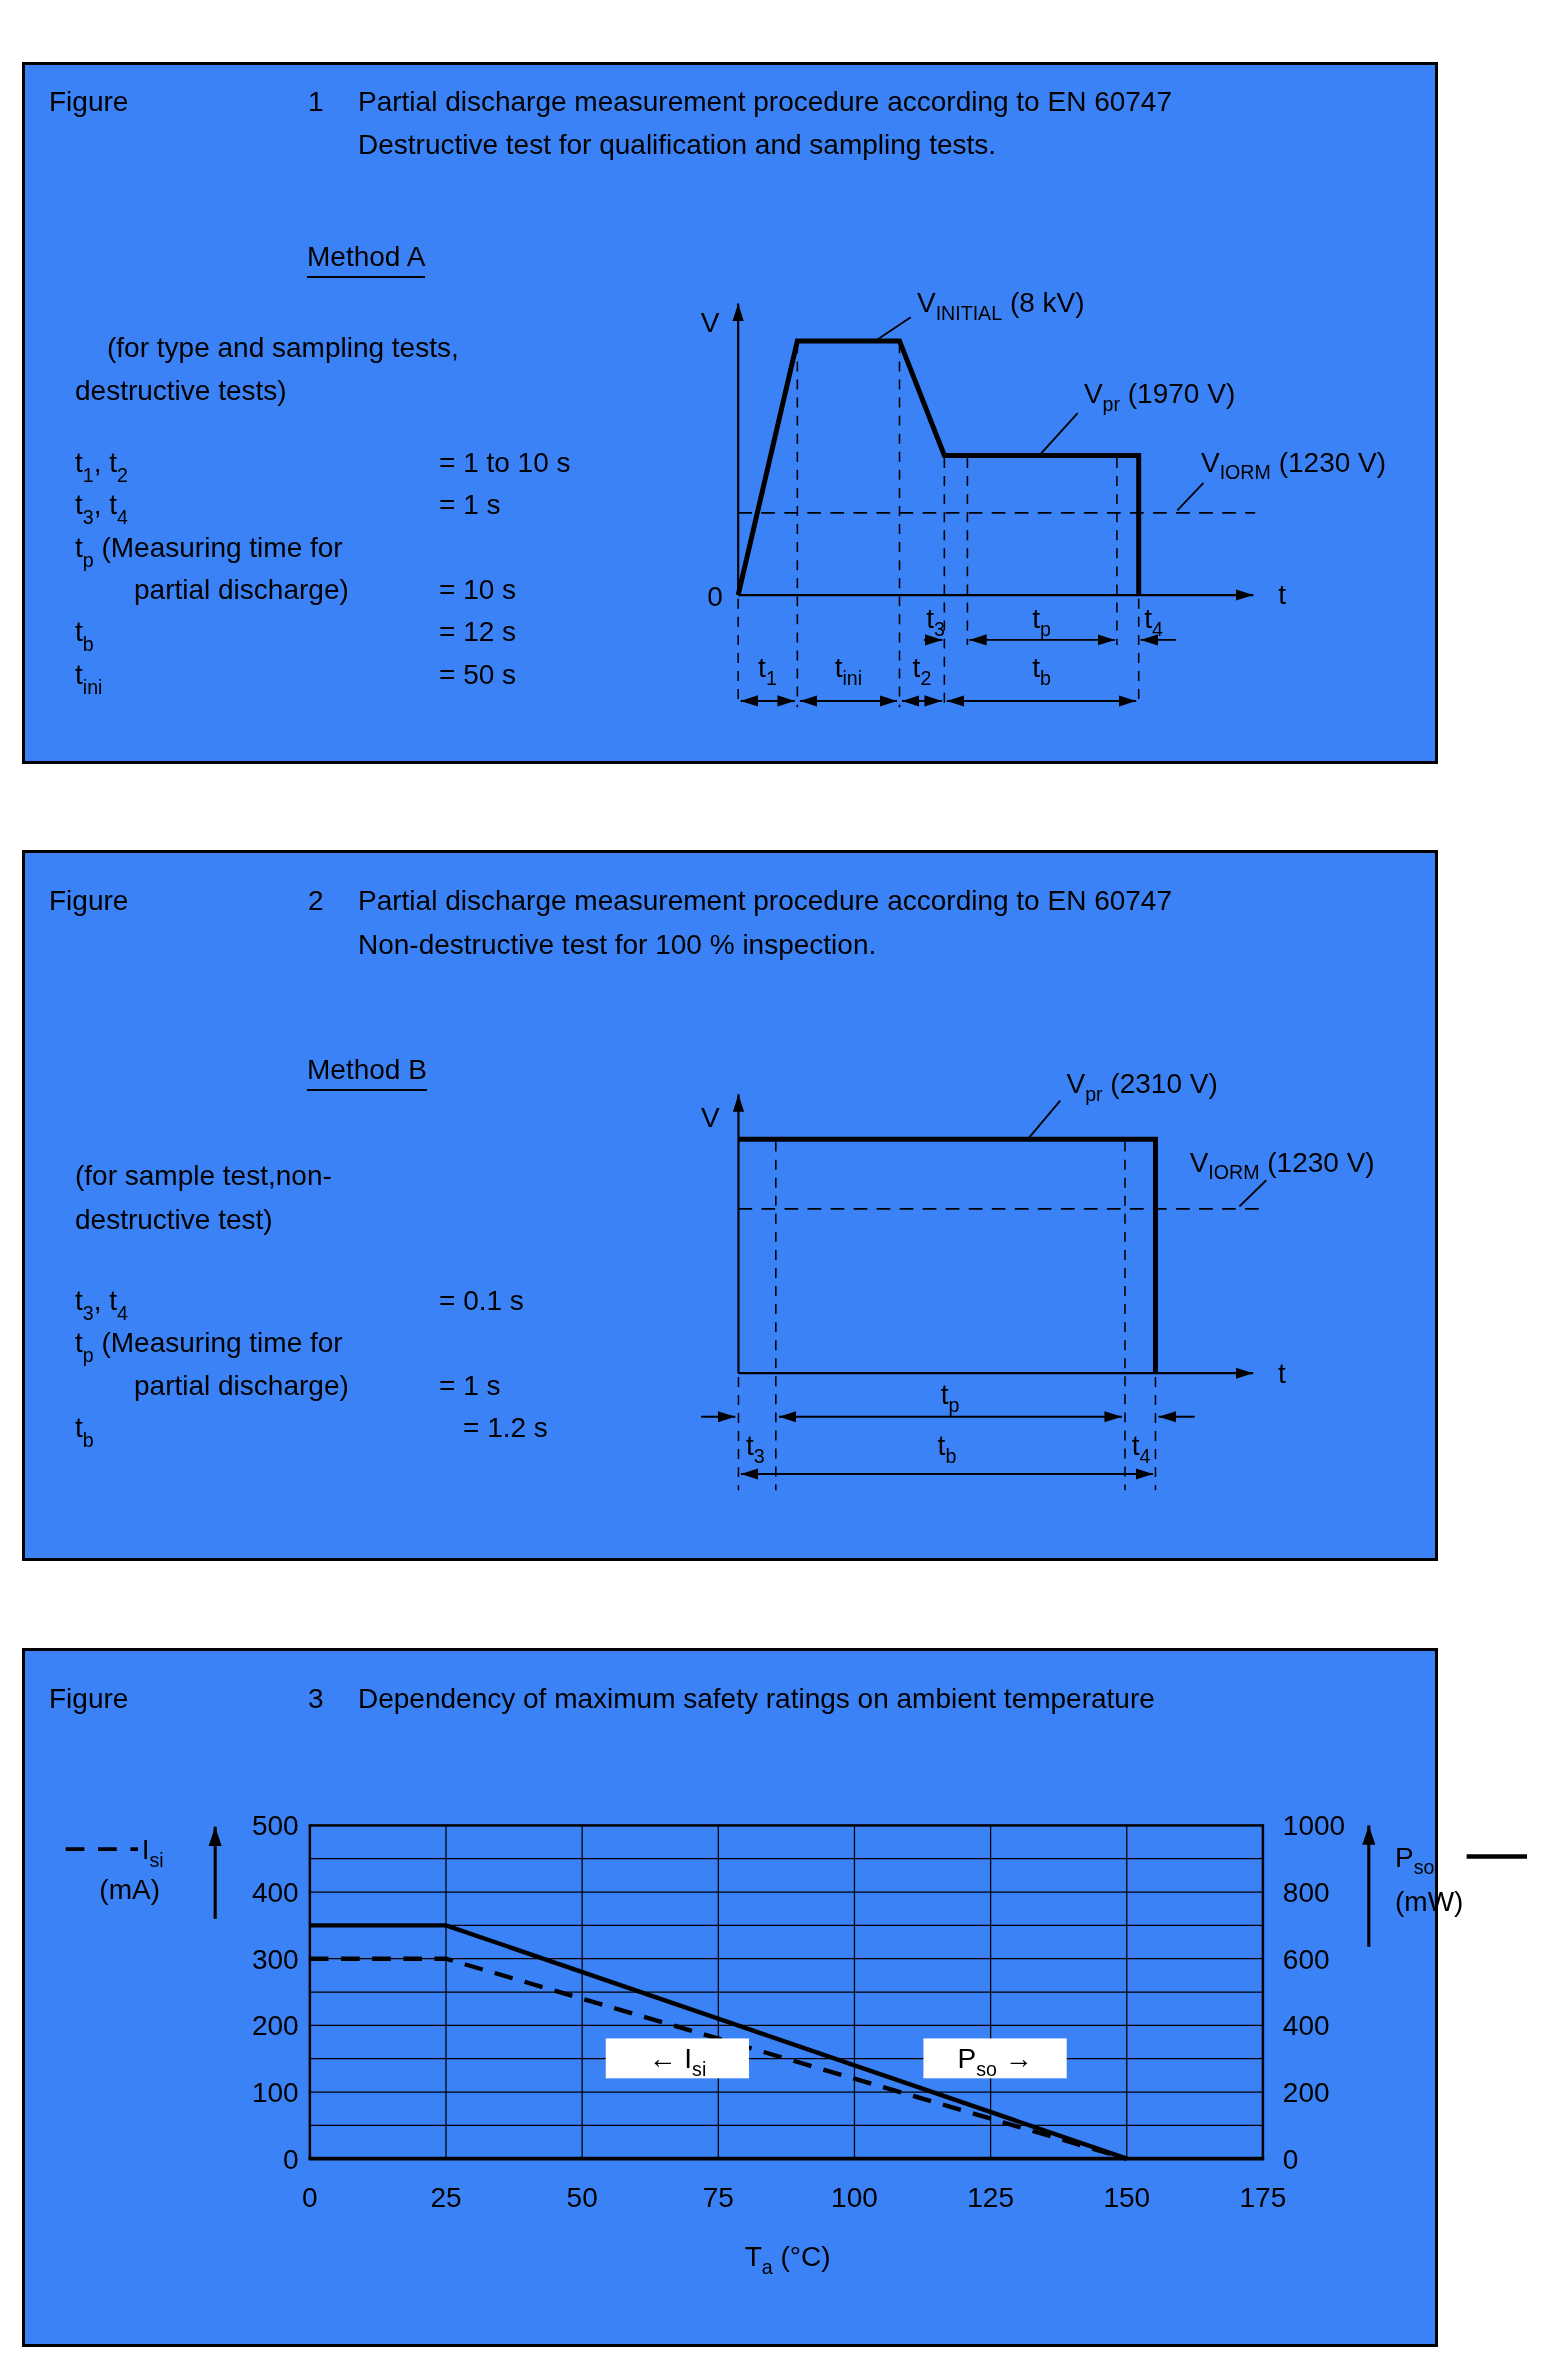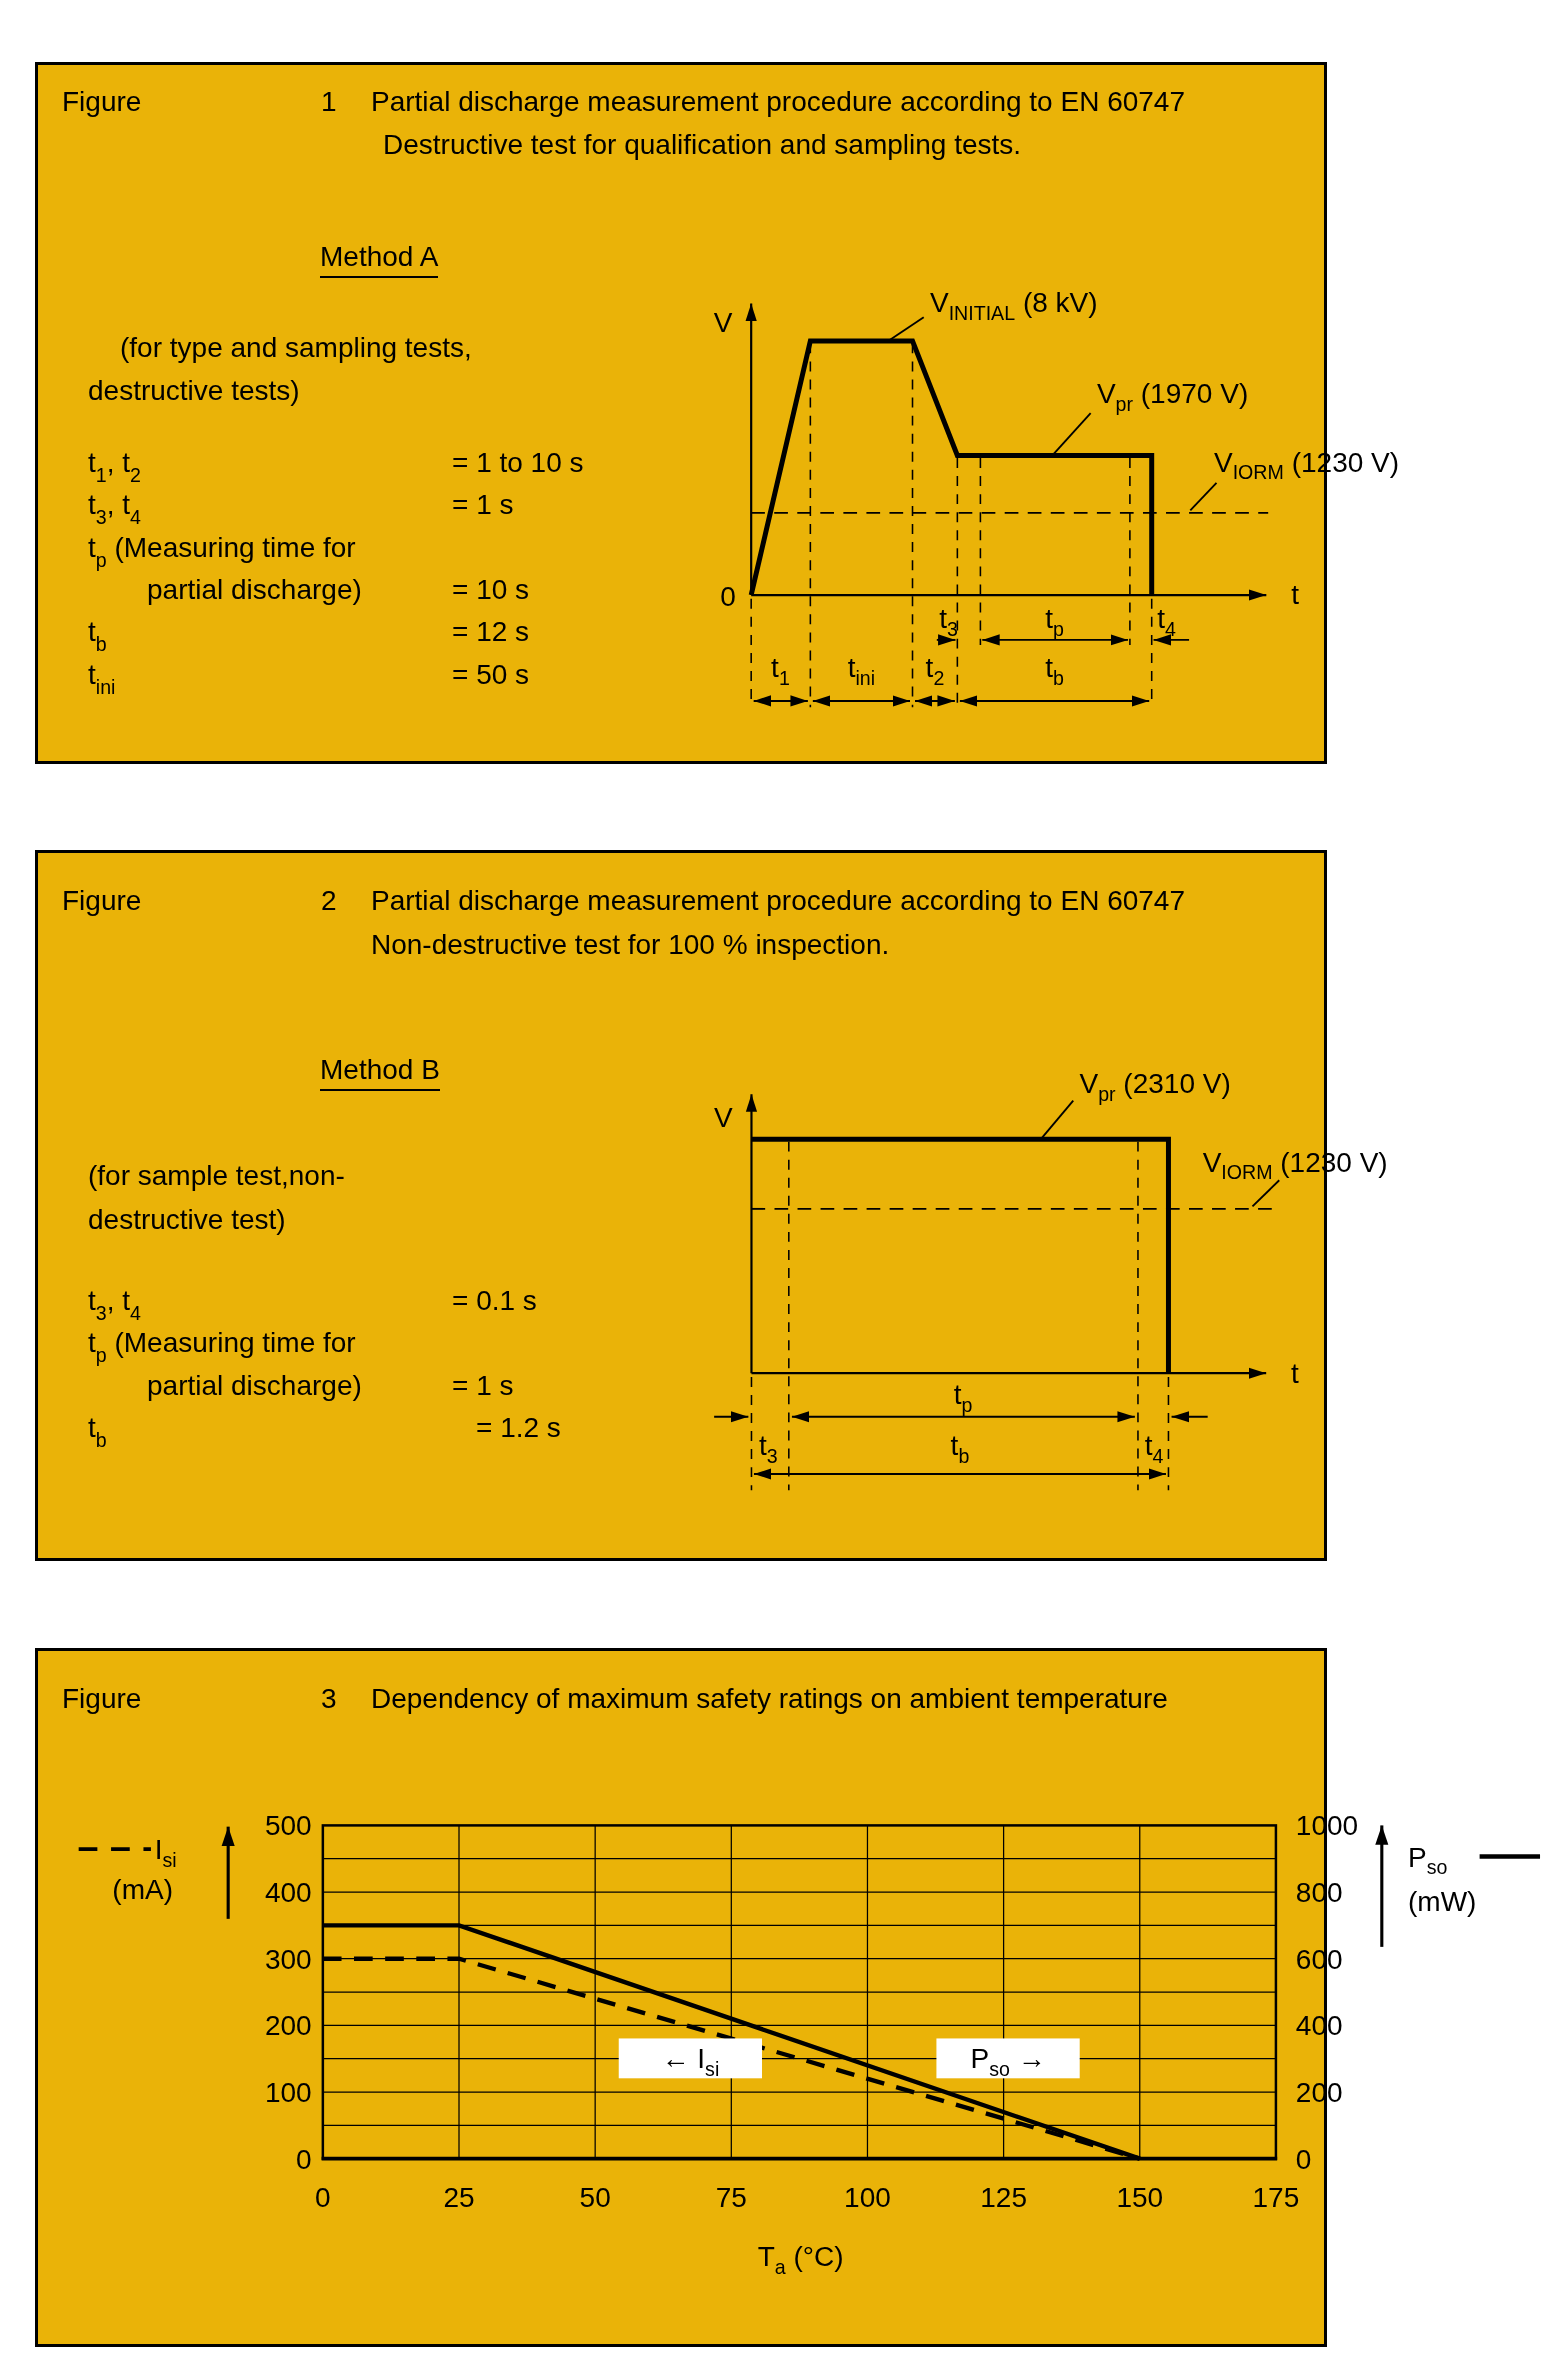--- a/index.html
+++ b/index.html
@@ -1,38 +1,38 @@
 <!DOCTYPE html>
 <html style="font-size:10px"><head>
 <meta charset="utf-8">
 <style>
   html,body{margin:0;padding:0;background:#fff;}
   #page{position:relative;width:1564px;height:2366px;background:#ffffff;
         font-family:"Liberation Sans",sans-serif;color:#000;}
-  .fig-box{position:absolute;left:35px;width:1292px;border:3.1px solid #000;background:#eab308;box-sizing:border-box;}
+  .fig-box{position:absolute;left:22px;width:1416px;border:3.1px solid #000;background:#3b82f6;box-sizing:border-box;}
   #box1{top:62px;height:702px;}
   #box2{top:850px;height:711px;}
   #box3{top:1648px;height:699px;}
   .t{position:absolute;font-size:28px;line-height:1.25;white-space:nowrap;}
   sub{font-size:70%;line-height:0;position:relative;top:0.18em;}
   .method{border-bottom:2.5px solid #000;padding-bottom:3.7px;}
   .chart{position:absolute;}
   svg{display:block;overflow:visible;}
   svg text{font-family:"Liberation Sans",sans-serif;font-size:45px;fill:#000;}
 </style>
 </head>
 <body>
 
 <div id="page">
 
   <div class="fig-box" id="box1">
     <div class="t" style="left:24px;top:18.7px;">Figure</div>
     <div class="t" style="left:283px;top:18.7px;">1</div>
     <div class="t" style="left:333px;top:18.7px;">Partial discharge measurement procedure according to EN 60747</div>
-    <div class="t" style="left:333px;top:62px;margin-left:12px;">Destructive test for qualification and sampling tests.</div>
+    <div class="t" style="left:333px;top:62px;">Destructive test for qualification and sampling tests.</div>
     <div class="t" style="left:282px;top:174px;"><span class="method">Method A</span></div>
     <div class="t" style="left:50px;top:265px;margin-left:32px;">(for type and sampling tests,</div>
     <div class="t" style="left:50px;top:308px;">destructive tests)</div>
 
     <div class="t" style="left:50px;top:380px;">t<sub>1</sub>, t<sub>2</sub></div>
     <div class="t" style="left:414px;top:380px;">= 1 to 10 s</div>
     <div class="t" style="left:50px;top:422px;">t<sub>3</sub>, t<sub>4</sub></div>
     <div class="t" style="left:414px;top:422px;">= 1 s</div>
     <div class="t" style="left:50px;top:465px;">t<sub>p</sub> (Measuring time for</div>
     <div class="t" style="left:109px;top:507px;">partial discharge)</div>

